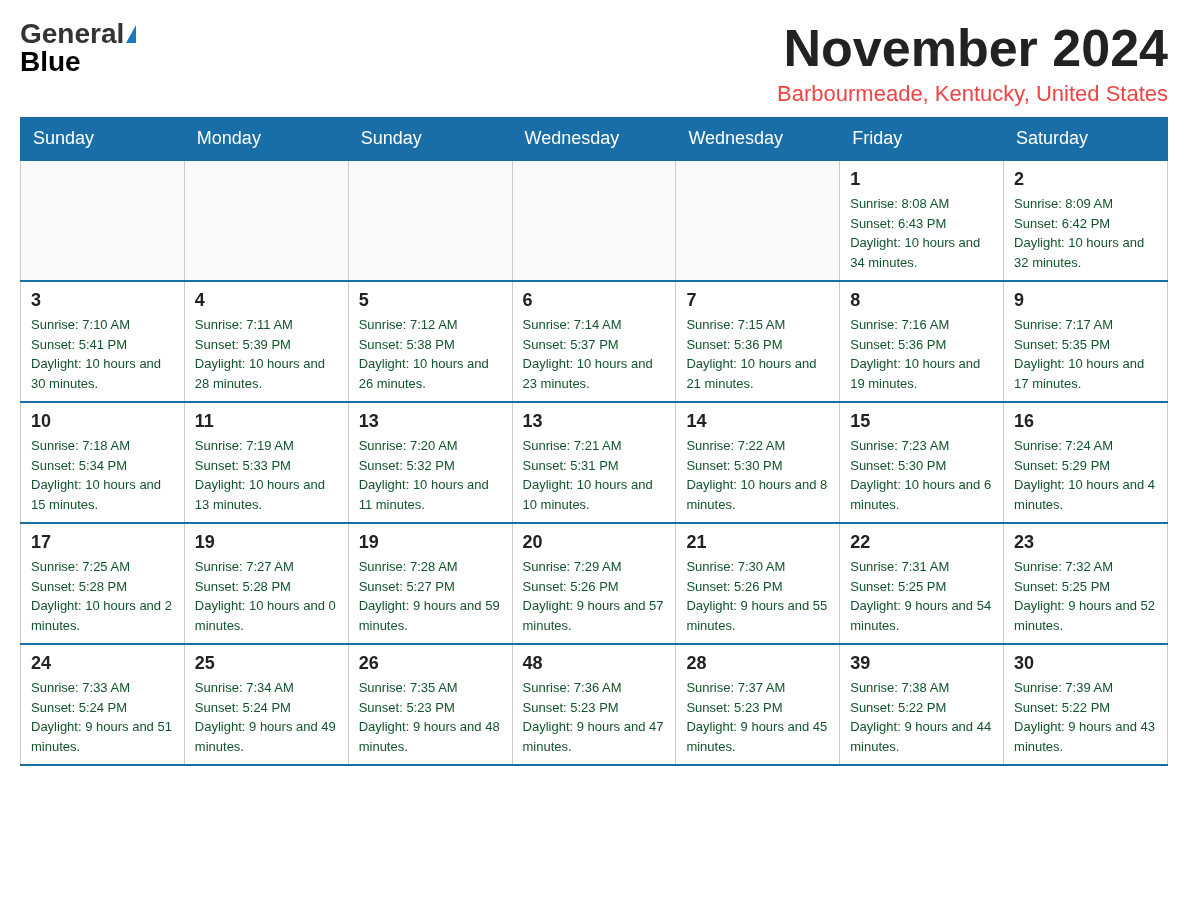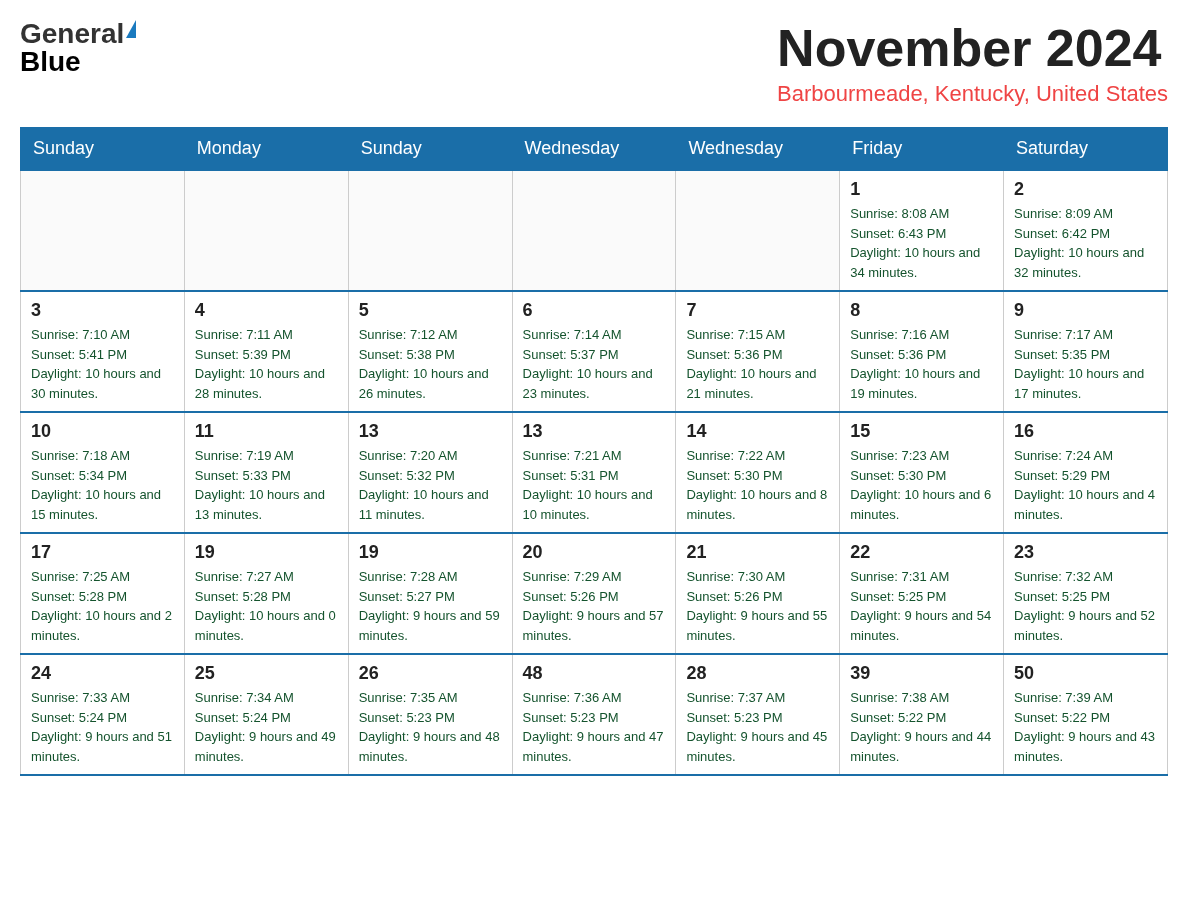--- a/index.html
+++ b/index.html
@@ -36,36 +36,37 @@
     .logo-triangle {
       display: inline-block;
       width: 0;
       height: 0;
       border-left: 10px solid transparent;
       border-bottom: 18px solid #1a7abf;
       margin-left: 2px;
       vertical-align: middle;
     }
     .title-block {
+      text-align: right;
     }
     .month-title {
       font-size: 52px;
       font-weight: bold;
       color: #222;
       line-height: 1.1;
     }
     .location {
       font-size: 22px;
       color: #ef4444;
       margin-top: 4px;
     }
     .calendar {
       width: 100%;
       border-collapse: collapse;
-      margin-top: 20px;
+      margin-top: 10px;
     }
     .calendar th {
       background-color: #1a6ea8;
       color: #fff;
       font-size: 18px;
       font-weight: normal;
       padding: 10px 12px;
       text-align: left;
       border: 1px solid #1a6ea8;
     }
@@ -95,21 +96,21 @@
     }
     .empty-cell {
       background: #fafafa;
     }
   </style>
 </head>
 <body>
 
 <div class="header">
   <div class="logo">
-    <div style="display:flex; align-items:flex-start;">
+    <div style="display:flex; align-items:center;">
       <span class="logo-general">General</span>
       <span class="logo-triangle"></span>
     </div>
     <span class="logo-blue">Blue</span>
   </div>
   <div class="title-block">
     <div class="month-title">November 2024</div>
     <div class="location">Barbourmeade, Kentucky, United States</div>
   </div>
 </div>
@@ -251,18 +252,18 @@
         </td>
         <td>
           <span class="day-number">28</span>
           <div class="day-info">Sunrise: 7:37 AM<br>Sunset: 5:23 PM<br>Daylight: 9 hours and 45 minutes.</div>
         </td>
         <td>
           <span class="day-number">39</span>
           <div class="day-info">Sunrise: 7:38 AM<br>Sunset: 5:22 PM<br>Daylight: 9 hours and 44 minutes.</div>
         </td>
         <td>
-          <span class="day-number">50</span>
+          <span class="day-number">30</span>
           <div class="day-info">Sunrise: 7:39 AM<br>Sunset: 5:22 PM<br>Daylight: 9 hours and 43 minutes.</div>
         </td>
       </tr>
     </tbody>
 </table>
 
 </body></html>

